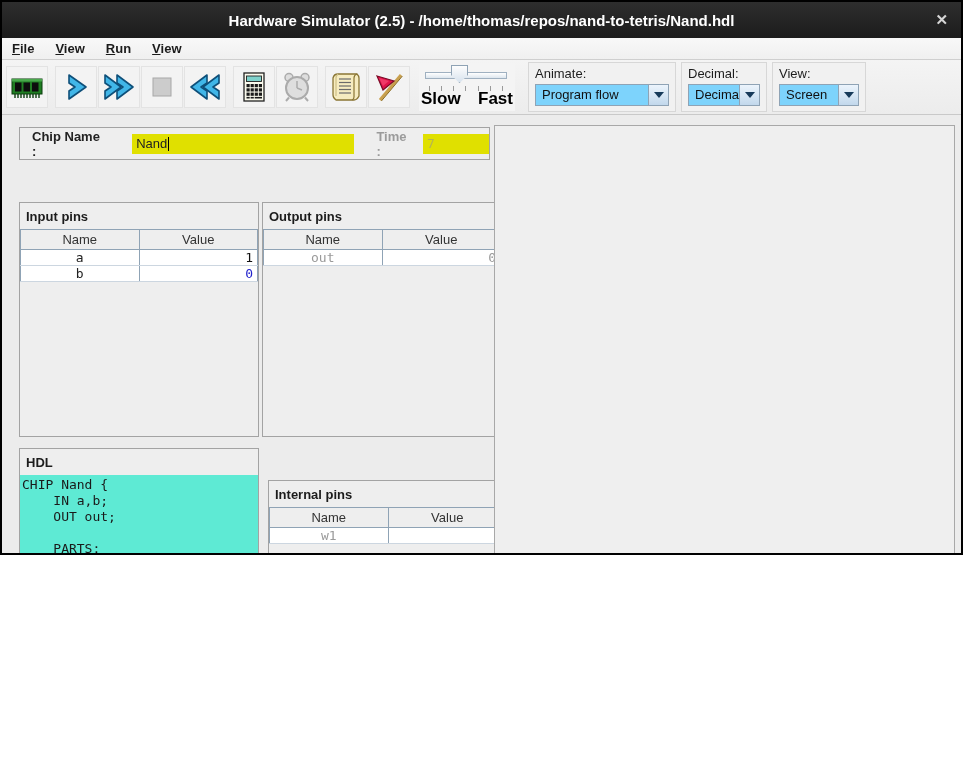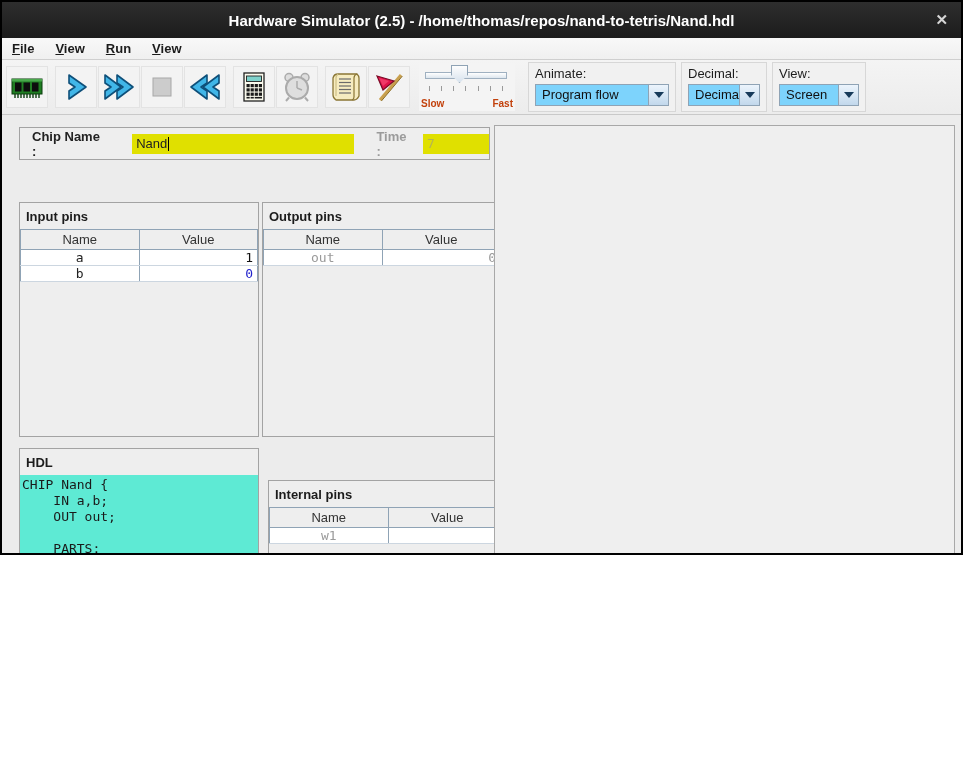--- a/index.html
+++ b/index.html
@@ -74,21 +74,21 @@
     clip-path: polygon(0 0, 100% 0, 100% 55%, 50% 100%, 0 55%);
   }
   .slider-ticks {
     position: absolute; top: 23px; left: 10px; width: 74px;
     display: flex; justify-content: space-between;
   }
   .slider-ticks i { width: 1px; height: 5px; background: #9a9a9a; }
   .slider-labels {
     position: absolute; bottom: 2px; left: 2px; right: 2px;
     display: flex; justify-content: space-between;
-    font-size: 10px; font-weight: bold; color: #c2410c;
+    font-size: 17px; font-weight: bold; color: #000000;
   }
 
   
   .combo-group {
     border: 1px solid #d7d7d7; background: #f1f1f1;
     padding: 3px 6px 5px 6px; margin-left: 5px;
     display: flex; flex-direction: column; gap: 3px;
   }
   .combo-label { font-size: 13px; color: #1d1d1d; }
   .combo { display: flex; height: 22px; border: 1px solid #8fa3b5; background: #7dd3fc; }

